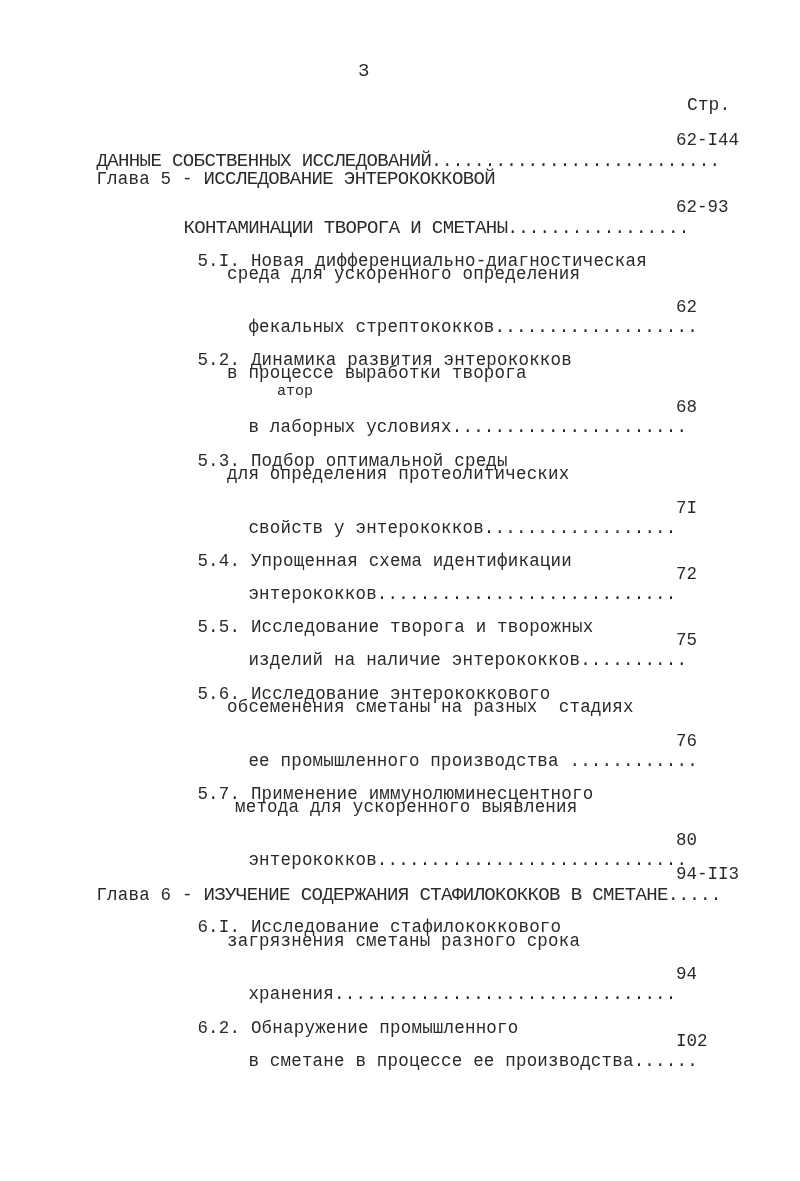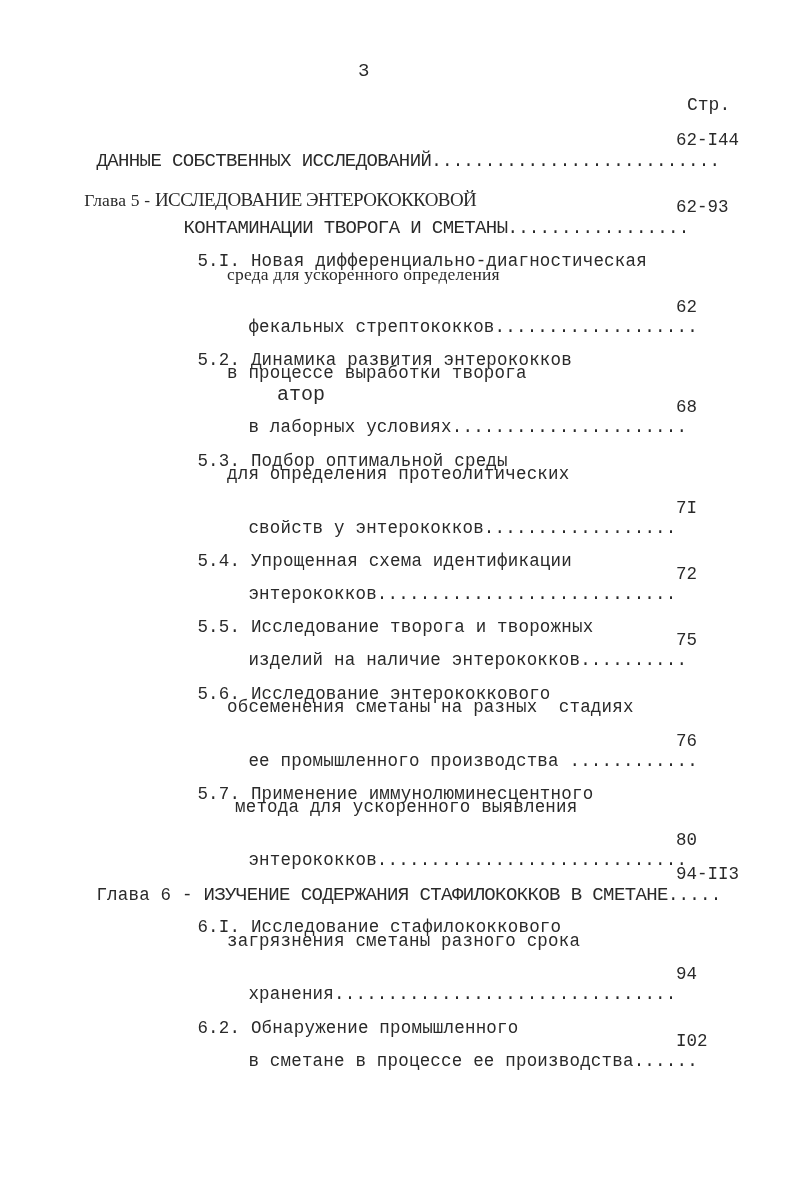--- a/index.html
+++ b/index.html
@@ -15,46 +15,46 @@
     position: absolute; left: 687px; top: 95px; font-size: 18px;
   }
   .line {
     position: absolute; font-size: 17.5px; white-space: pre; letter-spacing: 0.2px;
   }
   .pg {
     position: absolute; font-size: 17.5px; white-space: pre;
   }
   .caps { letter-spacing: -0.6px; font-size: 19px; transform: scaleY(1.12); transform-origin: left bottom; }
   .overtype {
-    position: absolute; font-size: 20px; left: 277px; top: 383px;
+    position: absolute; font-size: 15px; left: 277px; top: 383px;
   }
 </style>
 </head>
 <body>
 
 <div class="page-num">3</div>
 <div class="str-label">Стр.</div>
 
 <div class="line" style="left:75px; top:130px;">
   <span class="caps">ДАННЫЕ СОБСТВЕННЫХ ИССЛЕДОВАНИЙ</span><span>...........................</span>
 </div>
 <div class="pg" style="left:676px; top:130px;">62-I44</div>
 
-<div class="line" style="left:75px; top:168px;font-family:Liberation Serif, serif;">
+<div class="line" style="left:75px; top:148px;">
   <span>Глава 5 - </span><span class="caps">ИССЛЕДОВАНИЕ ЭНТЕРОКОККОВОЙ</span>
 </div>
 <div class="line" style="left:162px; top:197px;">
   <span class="caps">КОНТАМИНАЦИИ ТВОРОГА И СМЕТАНЫ</span><span>.................</span>
 </div>
 <div class="pg" style="left:676px; top:197px;">62-93</div>
 
 <div class="line" style="left:176px; top:231px;font-family:Liberation Mono, monospace;">
   <span>5.I.</span> <span>Новая дифференциально-диагностическая</span>
 </div>
-<div class="line" style="left:227px; top:264px;font-family:Liberation Serif, serif;">среда для ускоренного определения</div>
+<div class="line" style="left:227px; top:264px;">среда для ускоренного определения</div>
 <div class="line" style="left:227px; top:297px;">
   <span>фекальных стрептококков</span><span>...................</span>
 </div>
 <div class="pg" style="left:676px; top:297px;">62</div>
 
 <div class="line" style="left:176px; top:330px;">
   <span>5.2.</span> <span>Динамика развития энтерококков</span>
 </div>
 <div class="line" style="left:227px; top:363px;">в процессе выработки творога</div>
 <div class="overtype">атор</div>

